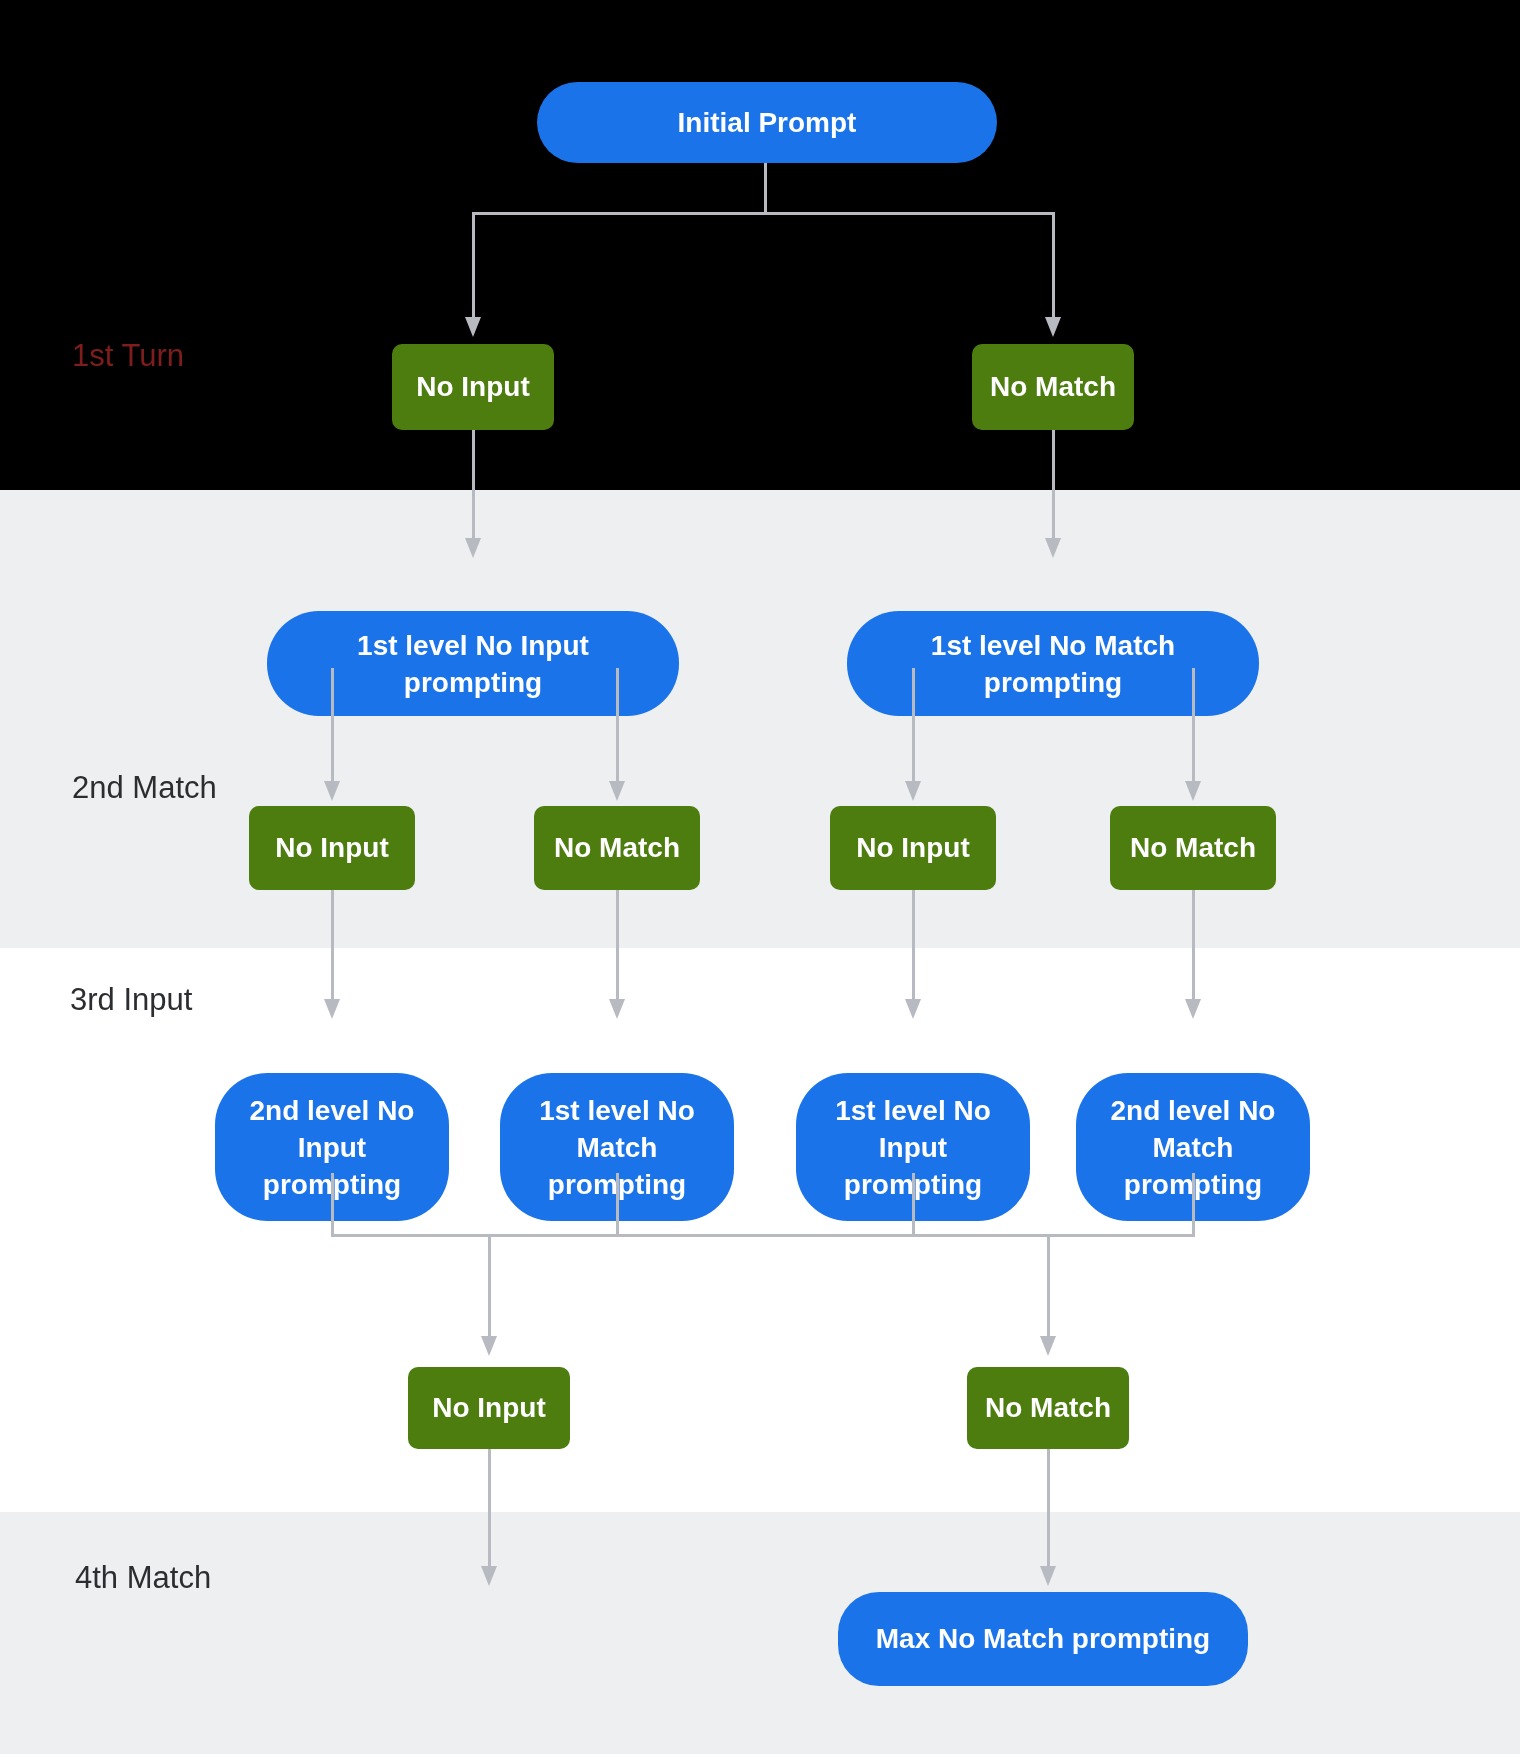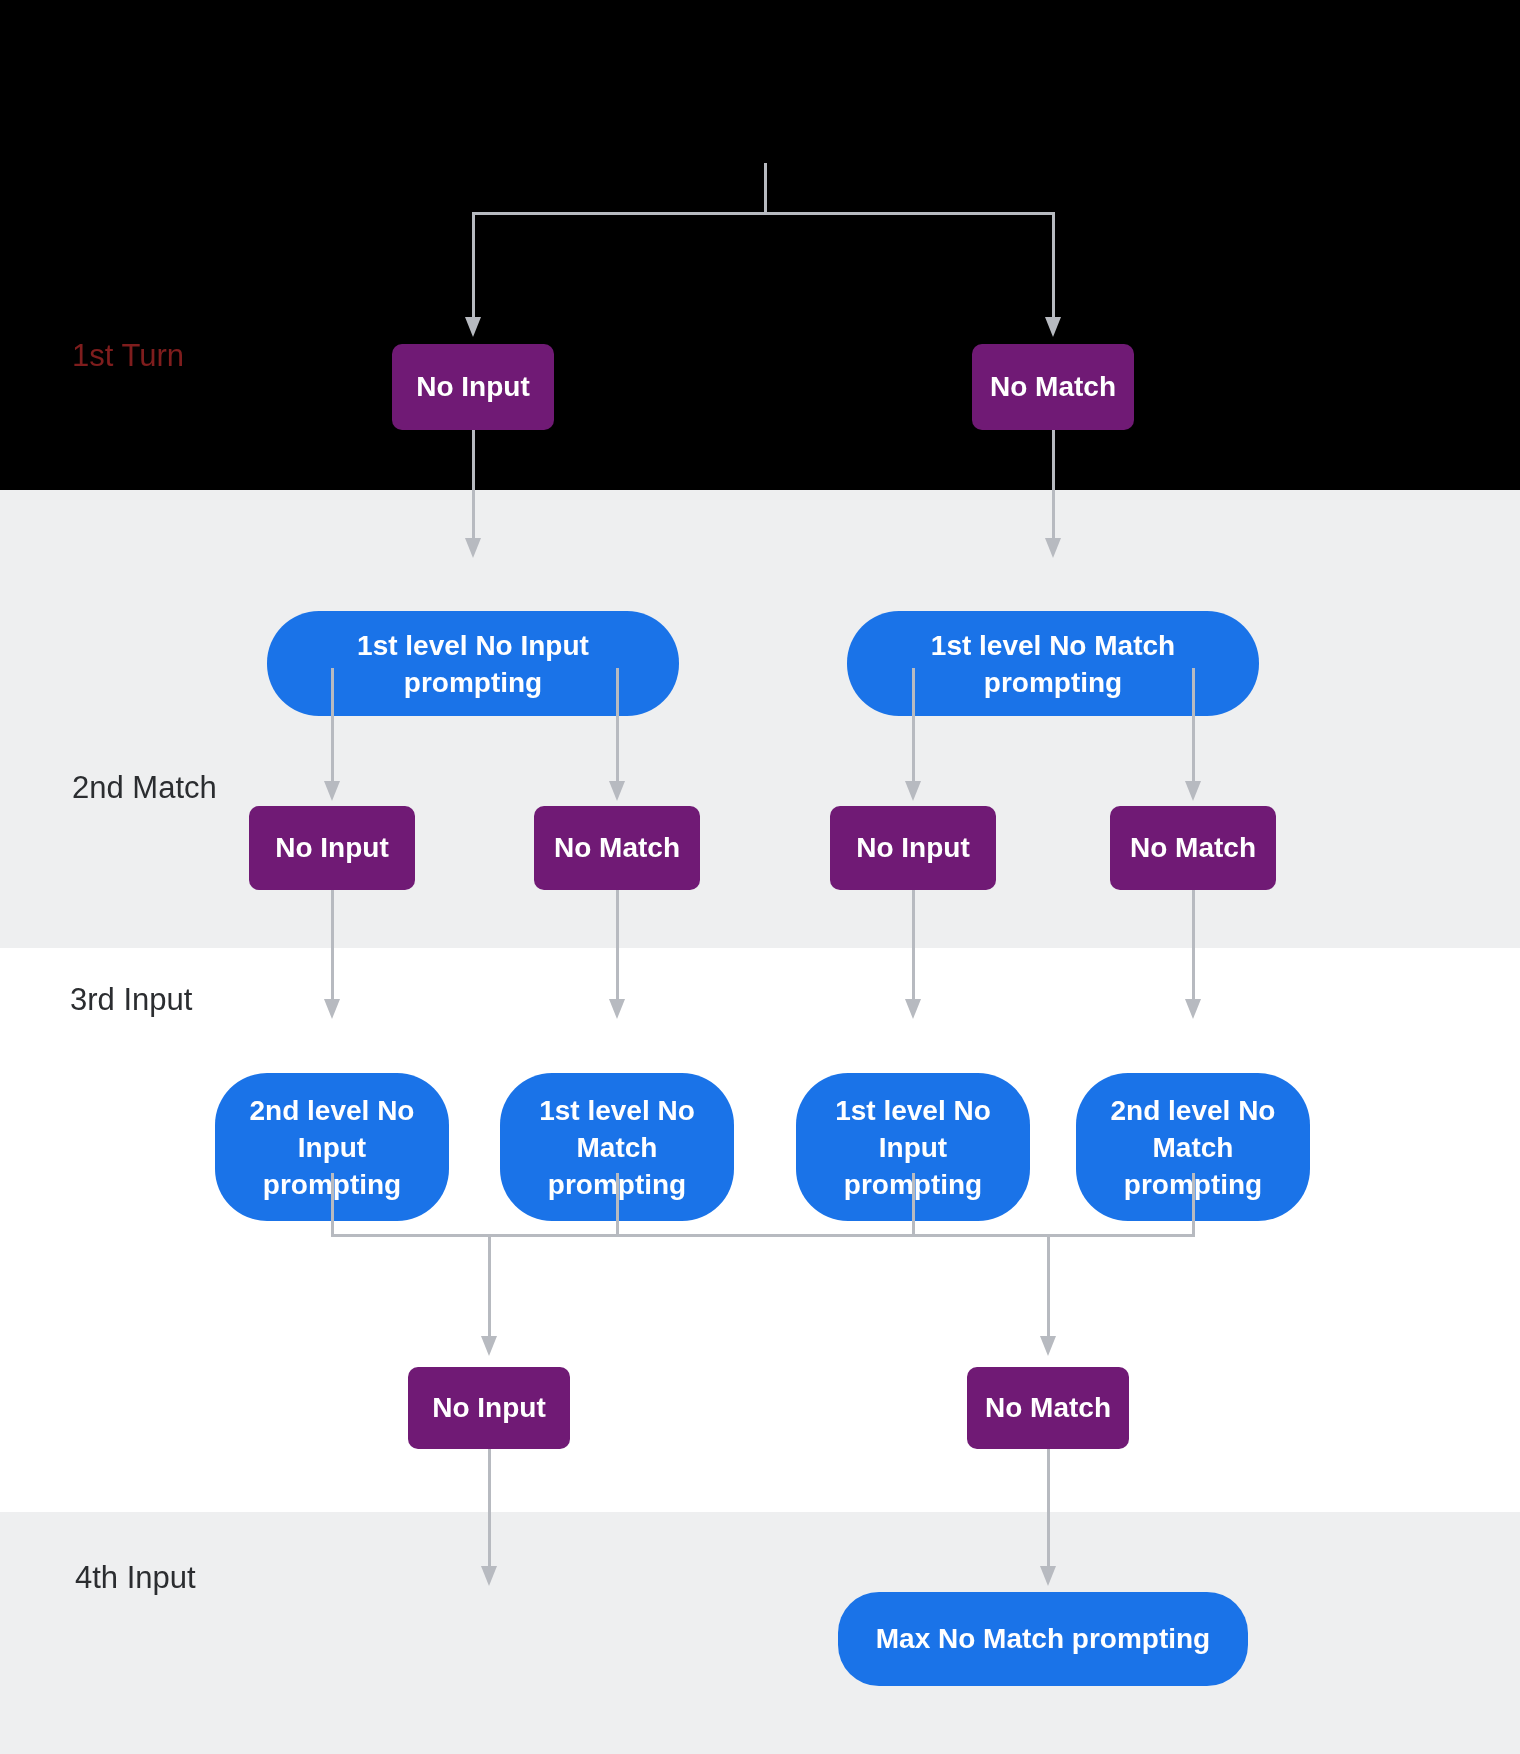--- a/index.html
+++ b/index.html
@@ -18,21 +18,21 @@
     color:#2b2d30;white-space:nowrap;font-weight:400;
   }
   .turn-label.on-black{color:#7f1d1d;}
 
   .node{
     position:absolute;display:flex;flex-direction:column;
     align-items:center;justify-content:center;
     color:#ffffff;text-align:center;font-weight:600;font-size:28px;
   }
   .blue{background:#1a73e8;}
-  .green{background:#701a75;}
+  .green{background:#4d7c0f;}
   .pill{border-radius:41px;}
   .rect{border-radius:10px;}
   .round{border-radius:52px;line-height:37px;margin-top:48px;}
 
   .vline,.hline{position:absolute;background:#b7bac0;}
   .vline{width:3px;}
   .hline{height:3px;}
   .arrow{
     position:absolute;width:0;height:0;
     border-left:8px solid transparent;border-right:8px solid transparent;
@@ -45,22 +45,25 @@
 <div class="canvas">
 
   <div class="band band-black"></div>
   <div class="band band-gray2"></div>
   <div class="band band-white3"></div>
   <div class="band band-gray4"></div>
 
   <div class="turn-label on-black" style="left:72px;top:338px;">1st Turn</div>
   <div class="turn-label" style="left:72px;top:770px;">2nd Match</div>
   <div class="turn-label" style="left:70px;top:982px;">3rd Input</div>
-  <div class="turn-label" style="left:75px;top:1560px;">4th Input</div>
+  <div class="turn-label" style="left:75px;top:1560px;">4th Match</div>
 
+  <div class="node blue pill" style="left:537px;top:82px;width:460px;height:81px;">
+    <span>Initial Prompt</span>
+  </div>
 
   <div class="vline" style="left:764px;top:163px;height:52px;"></div>
   <div class="hline" style="left:472px;top:212px;width:583px;"></div>
   <div class="vline" style="left:472px;top:212px;height:106px;"></div>
   <div class="arrow" style="left:465px;top:317px;"></div>
   <div class="vline" style="left:1052px;top:212px;height:106px;"></div>
   <div class="arrow" style="left:1045px;top:317px;"></div>
 
   <div class="node green rect" style="left:392px;top:344px;width:162px;height:86px;">
     <span>No Input</span>

